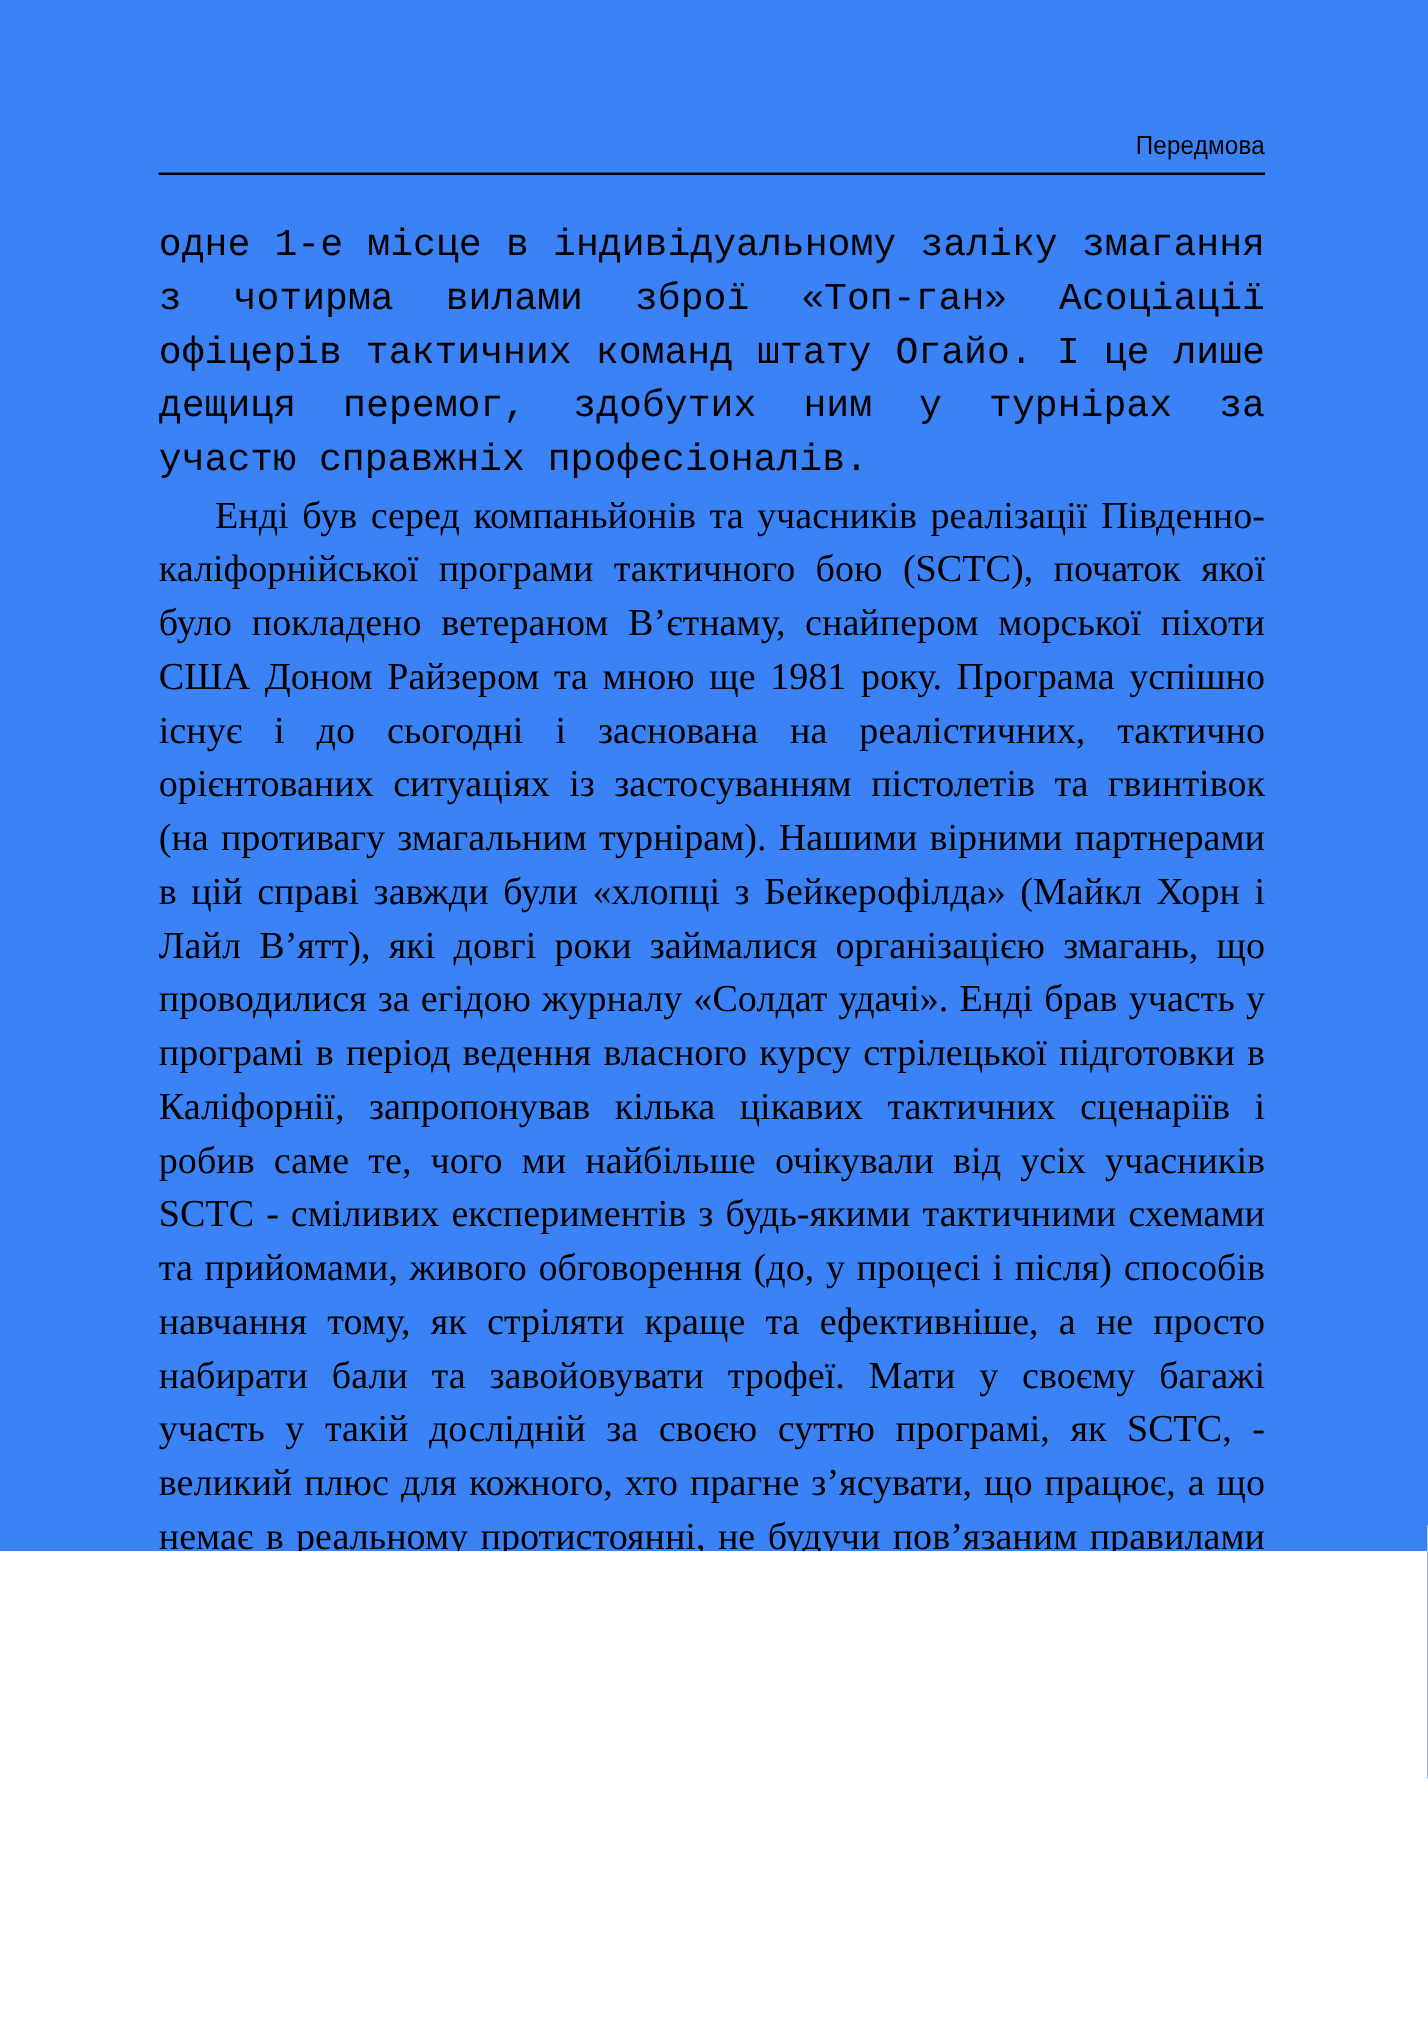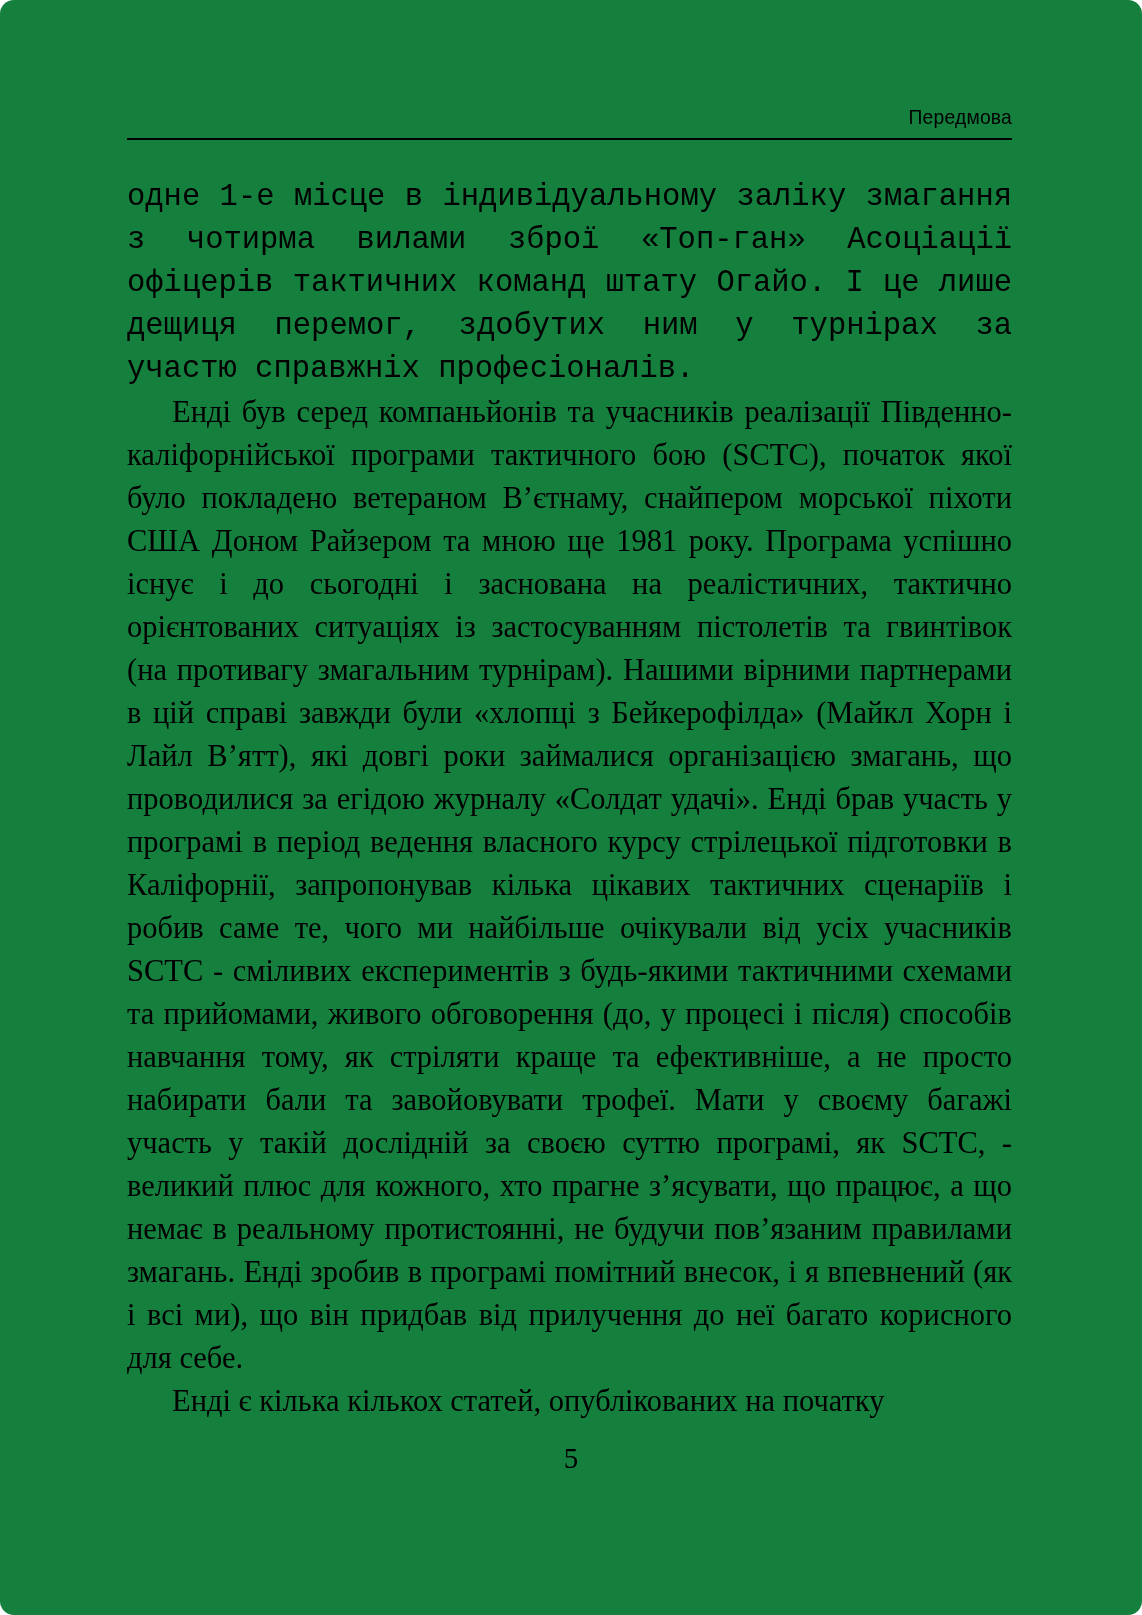--- a/index.html
+++ b/index.html
@@ -4,25 +4,24 @@
 <style>
   html, body {
     margin: 0;
     padding: 0;
     background: #ffffff;
   }
 
   .page {
     position: relative;
     width: 1142px;
-    height: 1615px;
-    background: #15803d;
+    height: 1241px;
+    background: #3b82f6;
     overflow: hidden;
     box-sizing: border-box;
-    border-radius: 14px;
   }
 
   
   .header-block {
     position: absolute;
     left: 127px;
     top: 104px;
     width: 885px;
   }
 

